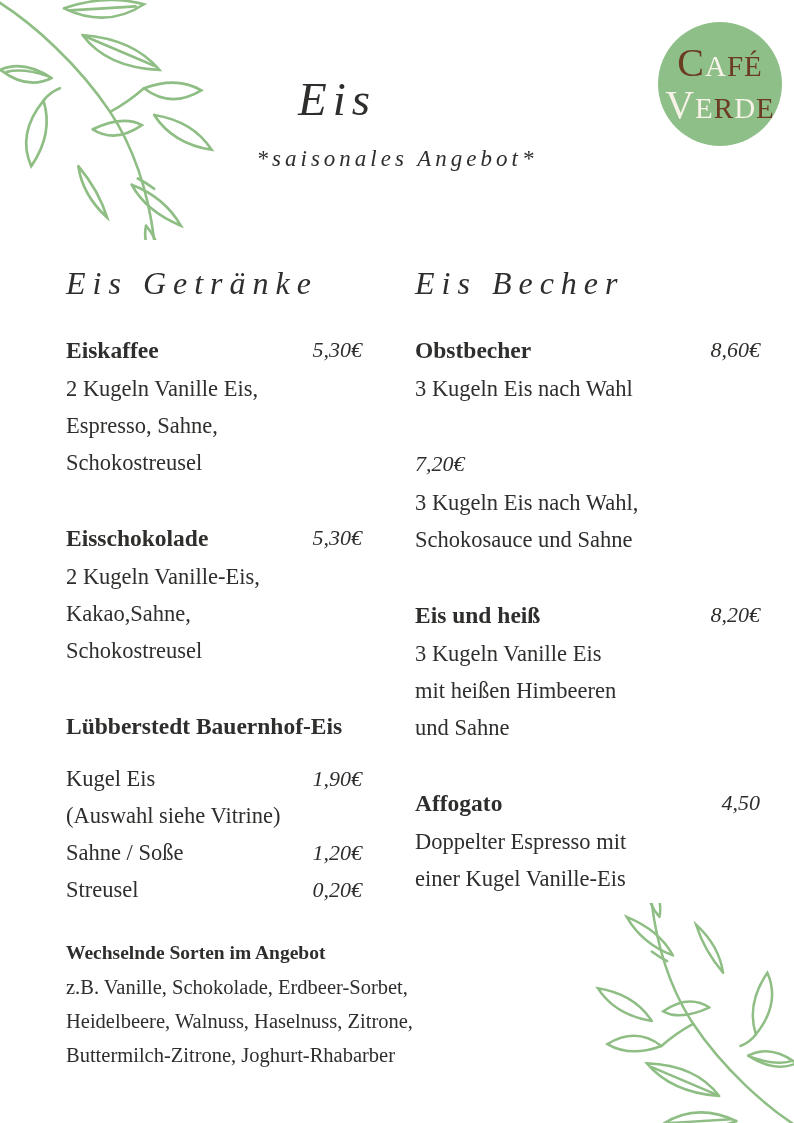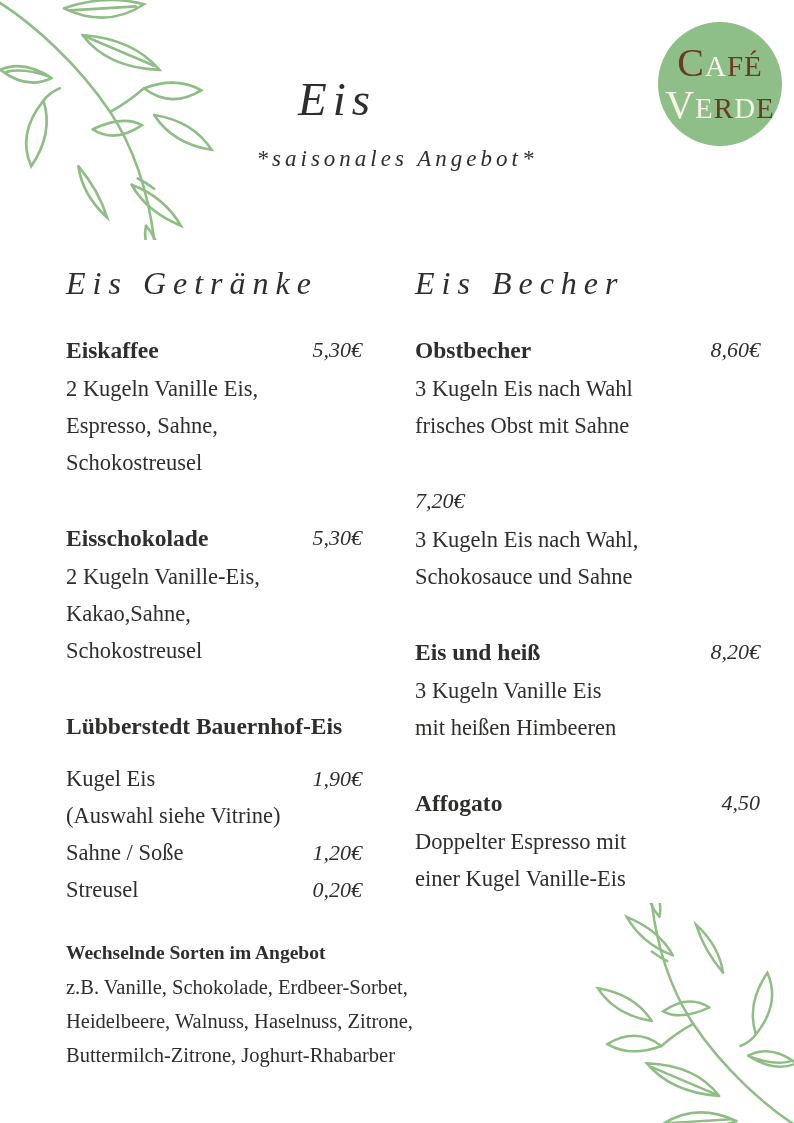--- a/index.html
+++ b/index.html
@@ -186,21 +186,20 @@
   <div class="col col-right">
     <div class="col-heading">Eis Becher</div>
 
     <div class="item">
       <div class="item-row">
         <span class="item-name">Obstbecher</span>
         <span class="item-price">8,60€</span>
       </div>
       <div class="item-desc">
         <div>3 Kugeln Eis nach Wahl</div>
-        <div>frisches Obst mit Sahne</div>
       </div>
     </div>
 
     <div class="item">
       <div class="item-row">
         <span class="item-price">7,20€</span>
       </div>
       <div class="item-desc">
         <div>3 Kugeln Eis nach Wahl,</div>
         <div>Schokosauce und Sahne</div>
@@ -208,20 +207,21 @@
     </div>
 
     <div class="item">
       <div class="item-row">
         <span class="item-name">Eis und heiß</span>
         <span class="item-price">8,20€</span>
       </div>
       <div class="item-desc">
         <div>3 Kugeln Vanille Eis</div>
         <div>mit heißen Himbeeren</div>
+        <div>und Sahne</div>
       </div>
     </div>
 
     <div class="item">
       <div class="item-row">
         <span class="item-name">Affogato</span>
         <span class="item-price">4,50</span>
       </div>
       <div class="item-desc">
         <div>Doppelter Espresso mit</div>

